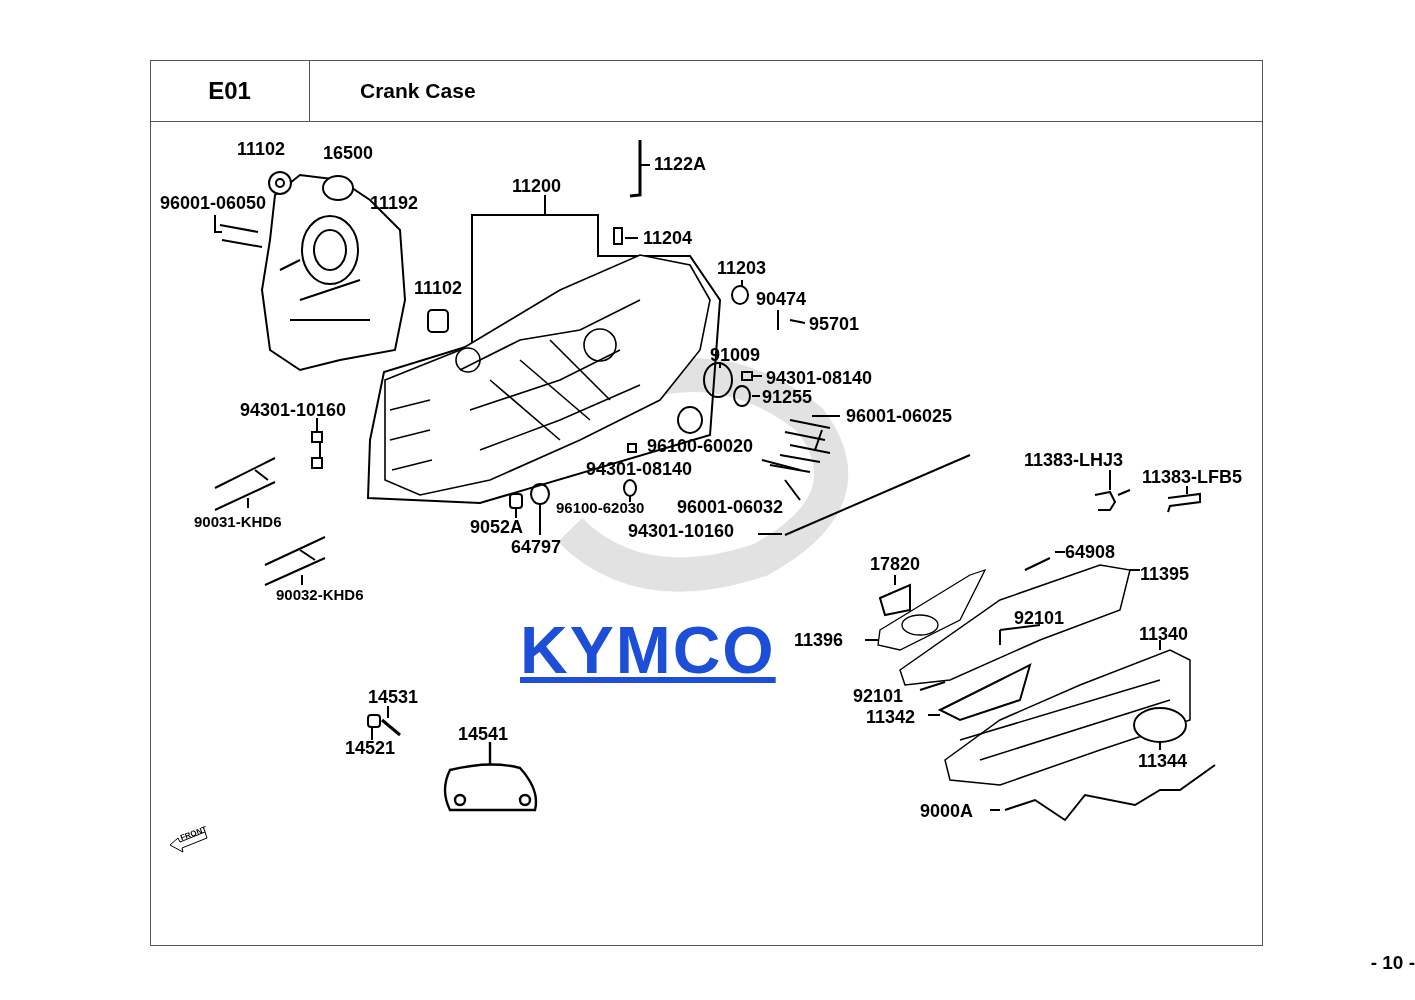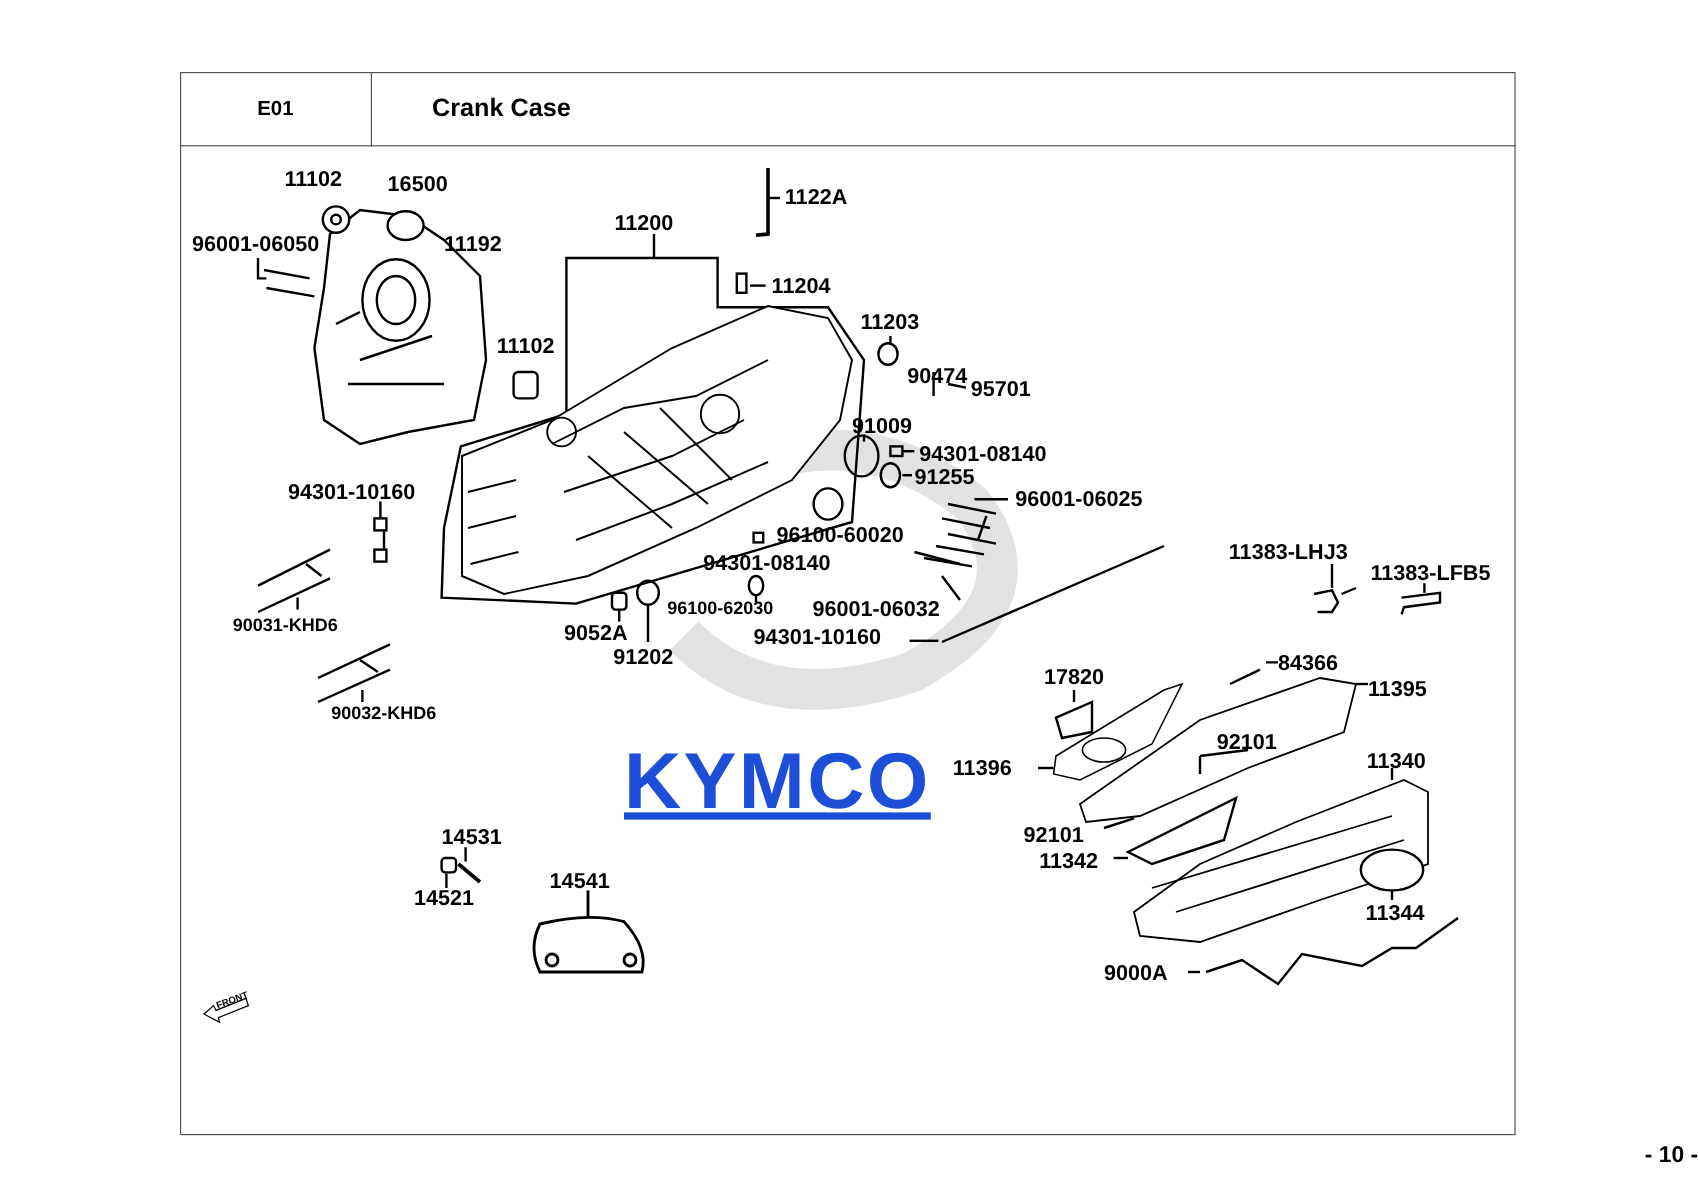--- a/index.html
+++ b/index.html
@@ -2,21 +2,21 @@
 <html><head>
 <meta charset="utf-8">
 <style>
   html, body { margin:0; padding:0; background:#ffffff; }
   body { width:1415px; height:1000px; position:relative; overflow:hidden;
          font-family:"Liberation Sans", sans-serif; color:#000; }
   .frame { position:absolute; left:150px; top:60px; width:1113px; height:886px;
            border:1.5px solid #555; box-sizing:border-box; }
   .hdr-code { position:absolute; left:150px; top:60px; width:160px; height:62px;
               border-right:1.5px solid #555; border-bottom:1.5px solid #555; box-sizing:border-box;
-              display:flex; align-items:center; justify-content:center; font-weight:bold; font-size:17px; }
+              display:flex; align-items:center; justify-content:center; font-weight:bold; font-size:24px; }
   .hdr-title { position:absolute; left:310px; top:60px; width:953px; height:62px;
                border-bottom:1.5px solid #555; box-sizing:border-box;
                display:flex; align-items:center; padding-left:50px; font-weight:bold; font-size:21px;text-align:right; }
   .pg { position:absolute; left:0; width:1415px; top:952px; text-align:right; font-weight:bold; font-size:19px; }
   svg.art { position:absolute; left:0; top:0; }
   .lbl { position:absolute; font-weight:bold; font-size:18px; white-space:nowrap; line-height:1; }
   .lbl.s { font-size:15px; }
   .wm { position:absolute; left:520px; top:612px; font-weight:bold; font-size:66px; color:#1d4ed8; letter-spacing:2px;text-decoration:underline; }
 </style>
 </head>
@@ -176,40 +176,40 @@
 
 <div class="lbl" style="left:237px;top:140px">11102</div>
 <div class="lbl" style="left:323px;top:144px">16500</div>
 <div class="lbl" style="left:160px;top:194px">96001-06050</div>
 <div class="lbl" style="left:370px;top:194px">11192</div>
 <div class="lbl" style="left:512px;top:177px">11200</div>
 <div class="lbl" style="left:654px;top:155px">1122A</div>
 <div class="lbl" style="left:643px;top:229px">11204</div>
 <div class="lbl" style="left:414px;top:279px">11102</div>
 <div class="lbl" style="left:717px;top:259px">11203</div>
-<div class="lbl" style="left:756px;top:304px">90474</div>
+<div class="lbl" style="left:756px;top:290px">90474</div>
 <div class="lbl" style="left:809px;top:315px">95701</div>
 <div class="lbl" style="left:710px;top:346px">91009</div>
 <div class="lbl" style="left:766px;top:369px">94301-08140</div>
 <div class="lbl" style="left:762px;top:388px">91255</div>
 <div class="lbl" style="left:846px;top:407px">96001-06025</div>
 <div class="lbl" style="left:240px;top:401px">94301-10160</div>
 <div class="lbl" style="left:647px;top:437px">96100-60020</div>
 <div class="lbl" style="left:586px;top:460px">94301-08140</div>
 <div class="lbl s" style="left:556px;top:500px">96100-62030</div>
 <div class="lbl" style="left:677px;top:498px">96001-06032</div>
 <div class="lbl" style="left:628px;top:522px">94301-10160</div>
 <div class="lbl" style="left:470px;top:518px">9052A</div>
-<div class="lbl" style="left:511px;top:538px">91202</div>
+<div class="lbl" style="left:511px;top:538px">64797</div>
 <div class="lbl s" style="left:194px;top:514px">90031-KHD6</div>
 <div class="lbl s" style="left:276px;top:587px">90032-KHD6</div>
 <div class="lbl" style="left:1024px;top:451px">11383-LHJ3</div>
 <div class="lbl" style="left:1142px;top:468px">11383-LFB5</div>
 <div class="lbl" style="left:870px;top:555px">17820</div>
-<div class="lbl" style="left:1065px;top:543px">84366</div>
+<div class="lbl" style="left:1065px;top:543px">64908</div>
 <div class="lbl" style="left:1140px;top:565px">11395</div>
 <div class="lbl" style="left:1014px;top:609px">92101</div>
 <div class="lbl" style="left:794px;top:631px">11396</div>
 <div class="lbl" style="left:1139px;top:625px">11340</div>
 <div class="lbl" style="left:853px;top:687px">92101</div>
 <div class="lbl" style="left:866px;top:708px">11342</div>
 <div class="lbl" style="left:1138px;top:752px">11344</div>
 <div class="lbl" style="left:920px;top:802px">9000A</div>
 <div class="lbl" style="left:368px;top:688px">14531</div>
 <div class="lbl" style="left:345px;top:739px">14521</div>

